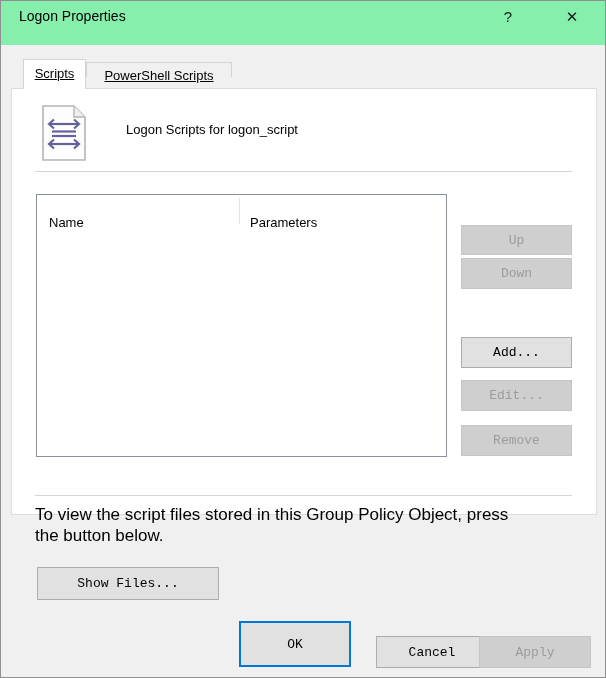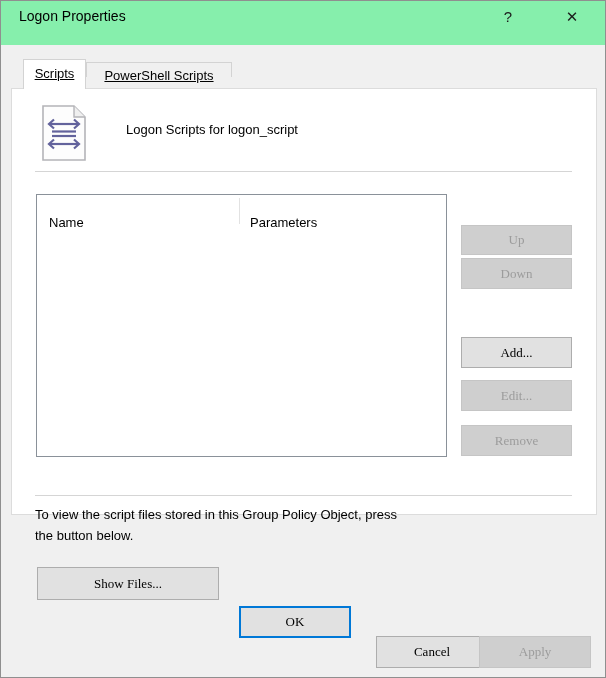--- a/index.html
+++ b/index.html
@@ -38,34 +38,34 @@
   .listbox{
     position:absolute;left:24px;top:105px;width:411px;height:263px;box-sizing:border-box;
     background:#ffffff;border:1px solid #8a9199;
   }
   .col-hdr{position:absolute;top:20px;font-size:13px;color:#000;white-space:nowrap;cursor:default;}
   .col-hdr-name{left:12px;}
   .col-hdr-params{left:213px;}
   .col-div{position:absolute;left:202px;top:3px;width:1px;height:26px;background:#e2e2e2;}
   
   .btn{
-    position:absolute;box-sizing:border-box;font-family:Liberation Serif, serif;font-size:13px;text-align:center;
+    position:absolute;box-sizing:border-box;font-family:Liberation Mono, monospace;font-size:13px;text-align:center;
     background:#e1e1e1;border:1px solid #adadad;color:#000;padding:0;cursor:default;
   }
   .btn-disabled,.btn-disabled:hover{background:#cfcfcf;border:1px solid #c5c5c5;color:#9c9c9c;cursor:default;}
   .side-btn{left:449px;width:111px;height:31px;}
   .btn-up{top:136px;height:30px;}
   .btn-down{top:169px;}
   .btn-add{top:248px;}
   .btn-edit{top:291px;}
   .btn-remove{top:336px;}
-  .note{position:absolute;left:23px;top:415px;font-size:13px;color:#000;line-height:21px;}
+  .note{position:absolute;left:23px;top:415px;font-size:17px;color:#000;line-height:21px;}
   .btn-showfiles{left:25px;top:478px;width:182px;height:33px;}
   
-  .btn-ok{left:238px;top:605px;width:112px;height:32px;border:2px solid #0078d7;}
+  .btn-ok{left:238px;top:620px;width:112px;height:46px;border:2px solid #0078d7;}
   .btn-cancel{left:358px;top:635px;width:112px;height:32px;margin-left:17px;}
   .btn-apply{left:478px;top:635px;width:112px;height:32px;}
 </style>
 </head>
 <body>
 
 <div class="window">
 
   <div class="titlebar">
     <span class="title">Logon Properties</span>

